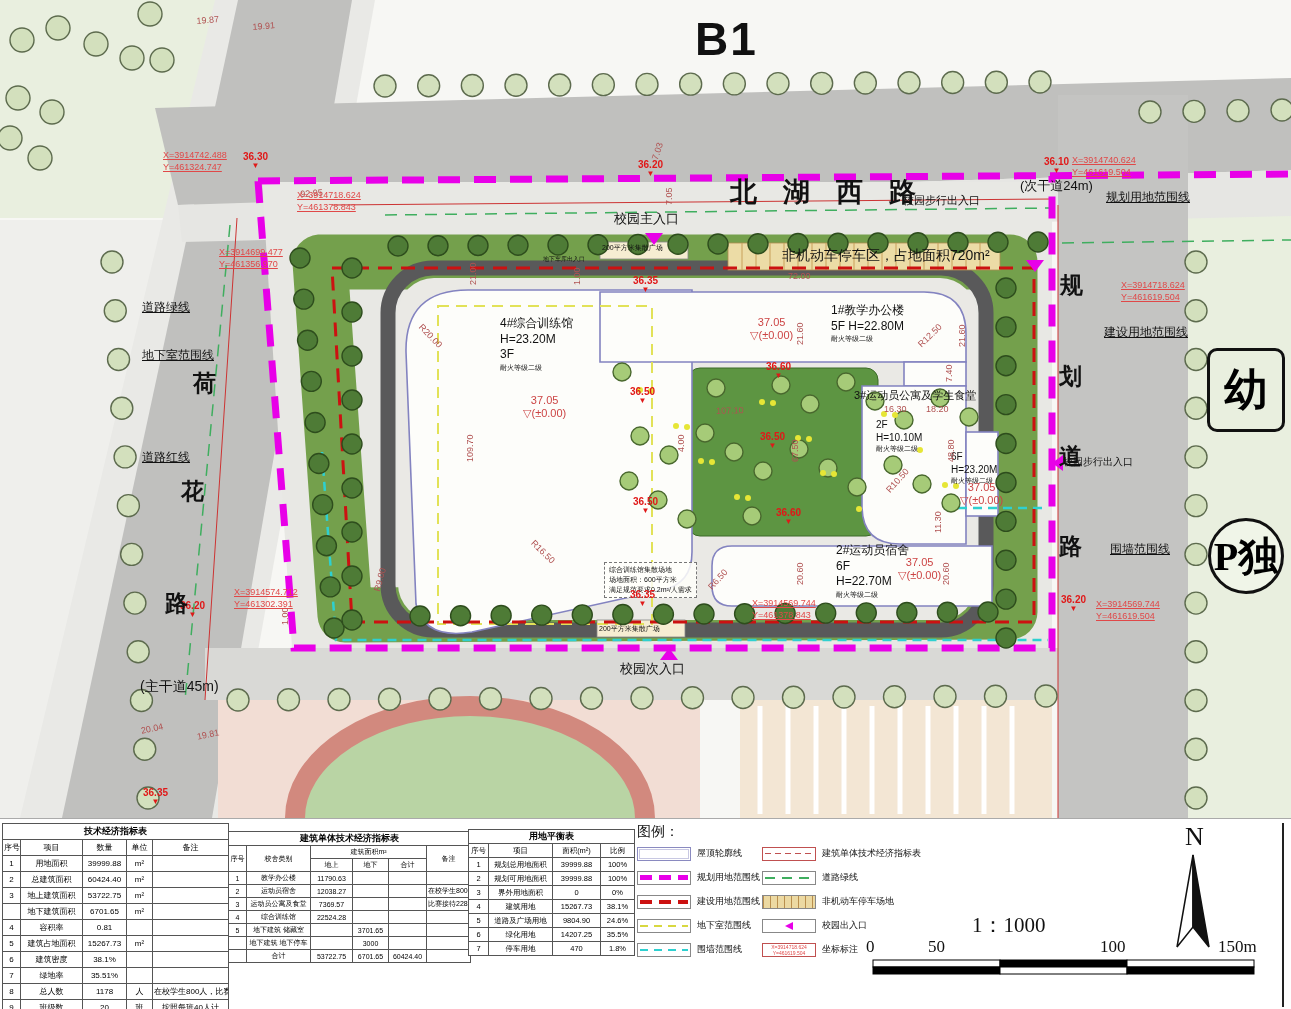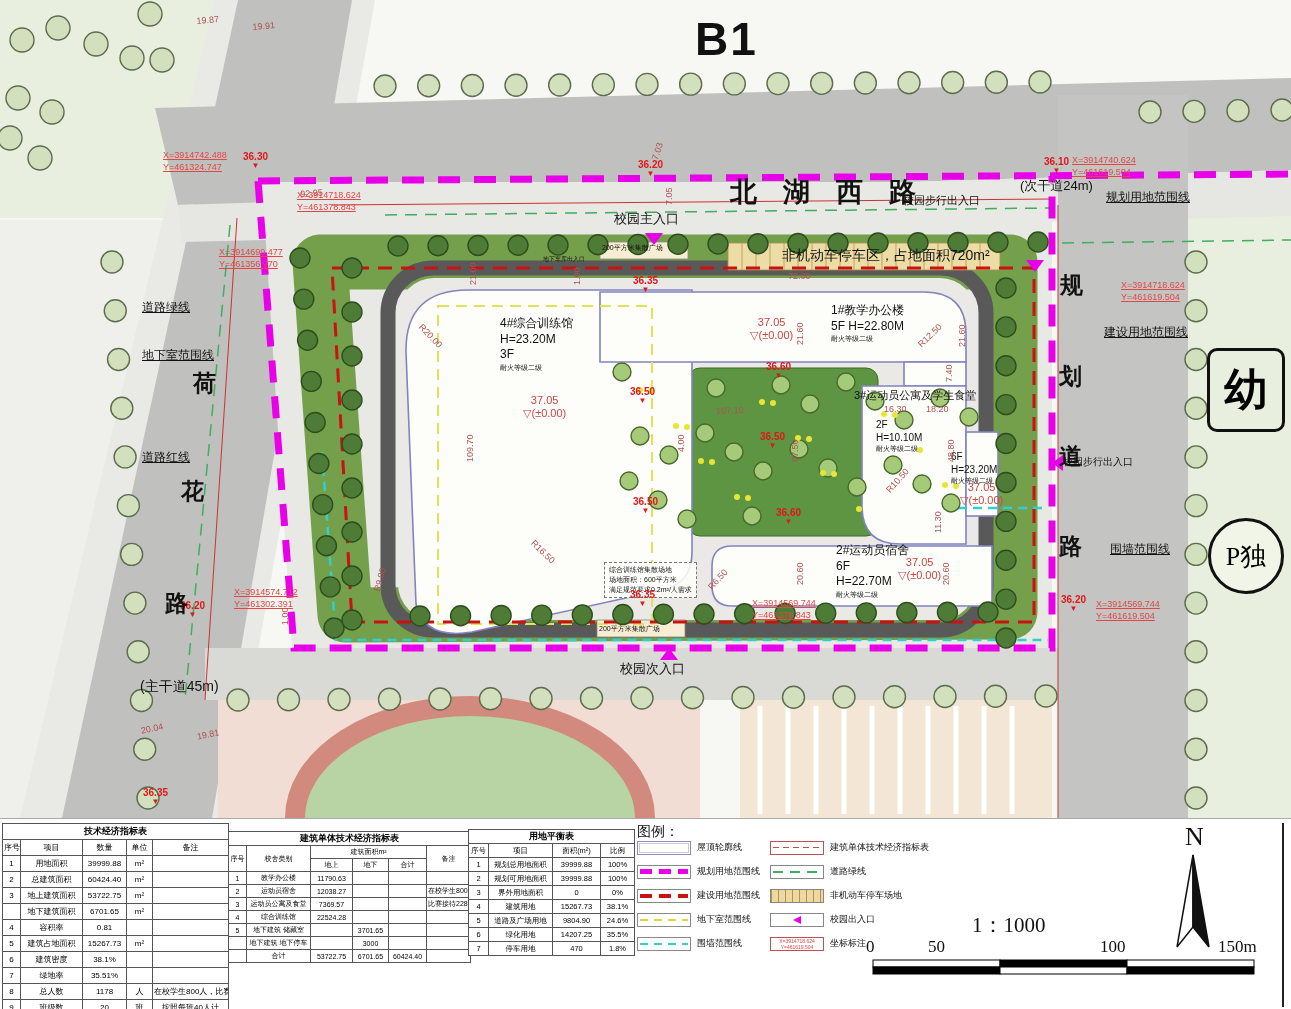--- a/index.html
+++ b/index.html
@@ -21,36 +21,36 @@
   .ent{position:absolute;width:0;height:0}
   .ent.down{border-left:9px solid transparent;border-right:9px solid transparent;border-top:12px solid #e800e8}
   .ent.up{border-left:9px solid transparent;border-right:9px solid transparent;border-bottom:12px solid #e800e8}
   .ent.left{border-top:8px solid transparent;border-bottom:8px solid transparent;border-right:11px solid #e800e8}
   .roadchar{position:absolute;font-family:"Liberation Serif","DejaVu Serif",serif;color:#111;font-weight:600}
   #zone-label{position:absolute;font-size:46px;font-weight:700;color:#111;letter-spacing:2px}
   #kind-box{position:absolute;border:3px solid #111;border-radius:10px;width:72px;height:78px;
             display:flex;align-items:center;justify-content:center;font-size:44px;font-weight:600;
             font-family:"Liberation Serif","DejaVu Serif",serif}
   #p-badge{position:absolute;border:3px solid #111;border-radius:50%;width:70px;height:70px;
-           display:flex;align-items:center;justify-content:center;font-size:26px;font-weight:400;
+           display:flex;align-items:center;justify-content:center;font-size:40px;font-weight:700;
            font-family:"Liberation Serif","DejaVu Serif",serif;background:rgba(245,248,238,.6)}
   
   #panel{position:absolute;left:0;top:818px;width:1291px;height:191px;background:#fff;border-top:1px solid #aaa}
   .tblwrap{position:absolute}
   table.tbl{border-collapse:collapse;table-layout:fixed;background:#fff}
   .tbl th,.tbl td{border:1px solid #555;font-weight:400;padding:0 1px;text-align:center;
                   overflow:hidden;white-space:nowrap}
   #t1 {width:226px;font-size:8px}   #t1 td,#t1 th{height:15px}
   #t2 {width:242px;font-size:7px}   #t2 td,#t2 th{height:12px}
   #t3 {width:166px;font-size:7.5px} #t3 td,#t3 th{height:13px}
   .tbl .ttl{font-size:9px;font-weight:600}
   
   #legend{position:absolute;left:637px;top:4px;width:246px}
-  #legend .lg-title{font-size:14px;color:#111;}
-  .lg-cols{display:flex;gap:10px}
+  #legend .lg-title{font-size:14px;color:#111;margin-bottom:6px}
+  .lg-cols{display:flex;gap:2px}
   .lg-col{display:flex;flex-direction:column;gap:11px}
   .lg-item{display:flex;align-items:center;gap:6px;height:13px}
   .lg-item .lab{font-size:9px;color:#111;white-space:nowrap}
   .sw{width:52px;height:12px;border:1px solid #888;background:#fff;position:relative;flex:none}
   .sw::after{content:"";position:absolute;left:2px;right:2px}
   .sw-roof{border-color:#8a8ac0;box-shadow:inset 0 0 0 1px #fff,inset 0 0 0 2px #c8c8e2}
   .sw-mag::after{top:3px;height:5px;background:repeating-linear-gradient(90deg,#e800e8 0 12px,transparent 12px 19px)}
   .sw-red::after{top:4px;height:4px;background:repeating-linear-gradient(90deg,#cc1111 0 12px,transparent 12px 19px)}
   .sw-yel::after{top:5px;height:2px;background:repeating-linear-gradient(90deg,#d8d840 0 8px,transparent 8px 14px)}
   .sw-cyan::after{top:5px;height:2px;background:repeating-linear-gradient(90deg,#2ed0d0 0 8px,transparent 8px 14px)}

